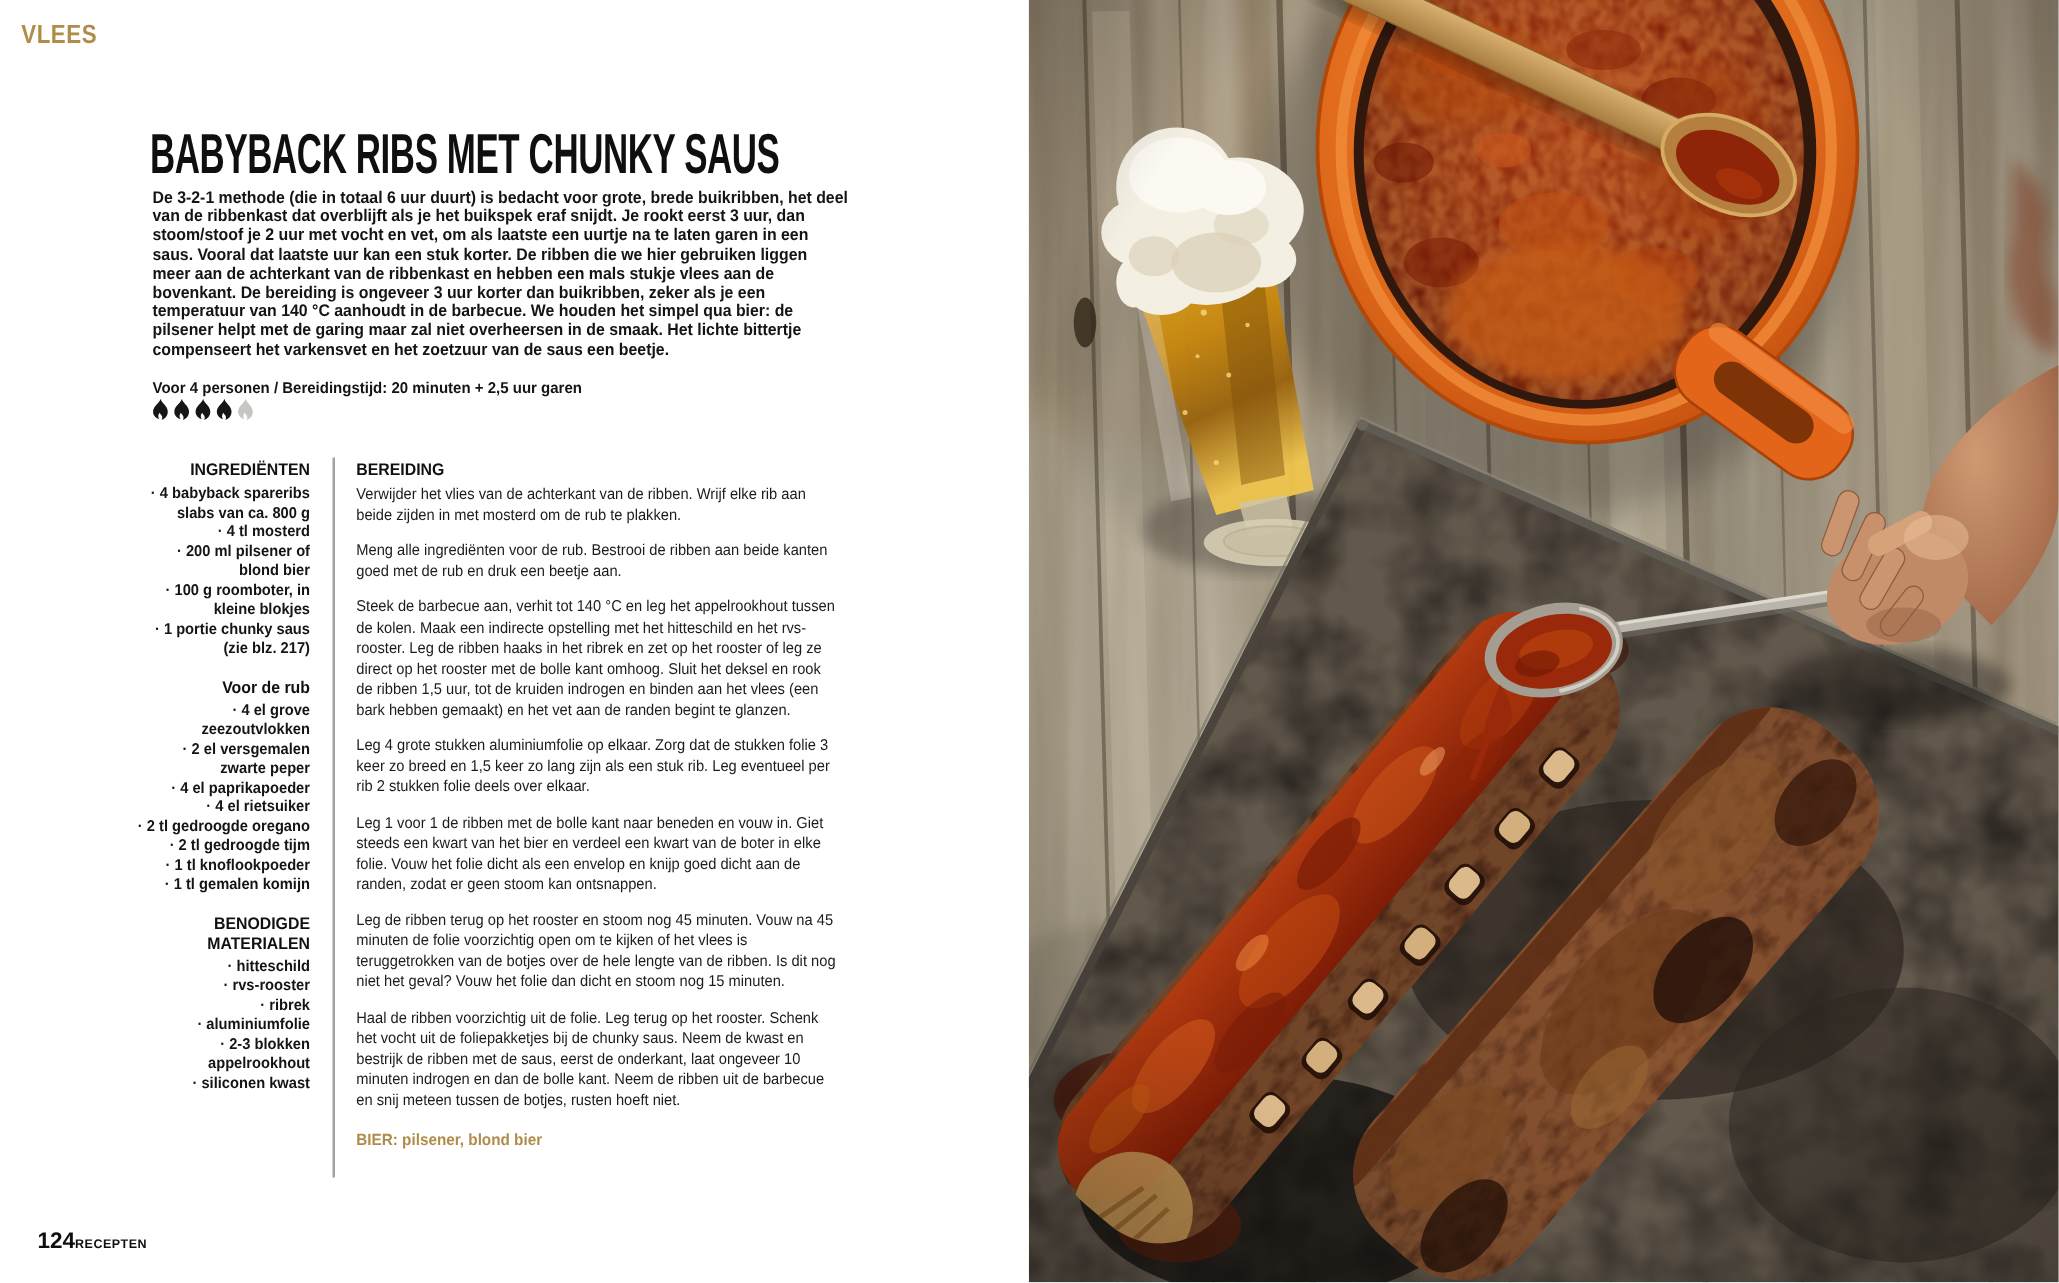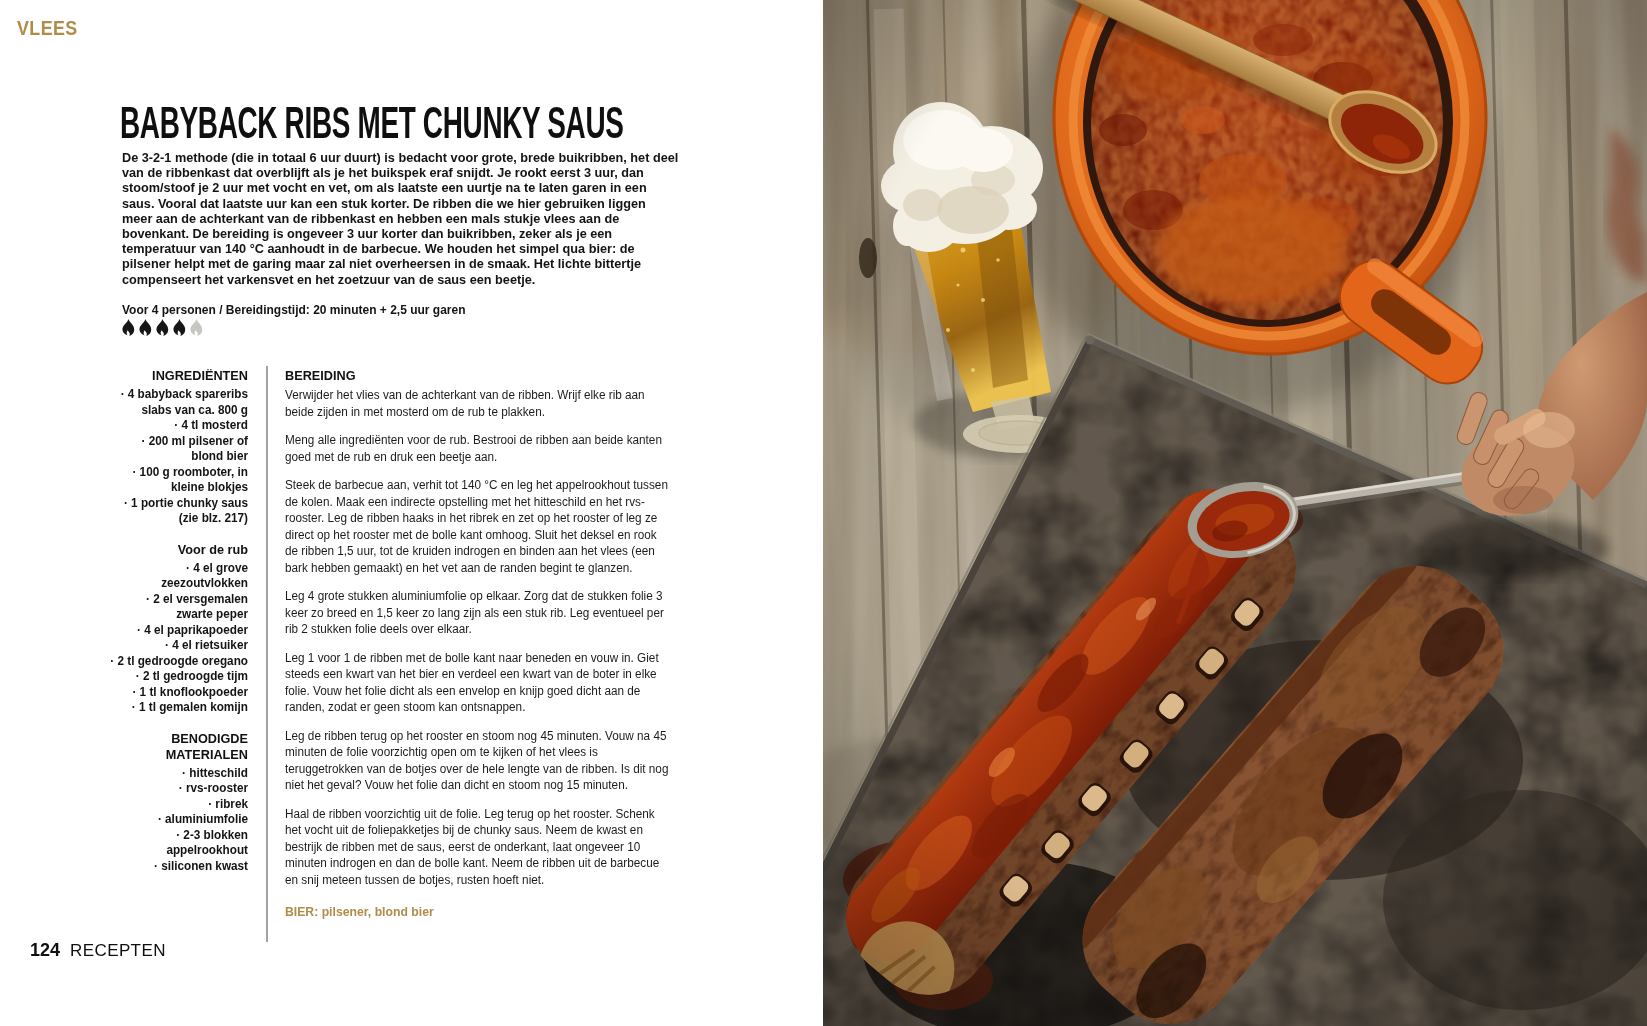--- a/index.html
+++ b/index.html
@@ -28,23 +28,23 @@
   .col-header{font-size:13.5px;font-weight:bold;color:#111;line-height:16px;margin-bottom:3px;}
   .col-header.gap{margin-top:15px;}
   .ing-item{font-size:12.5px;font-weight:bold;line-height:15.5px;color:#141414;}
 
   .divider{position:absolute;left:266px;top:366px;width:2px;height:576px;background:#a3a3a3;}
 
   .prep-col{position:absolute;left:285px;top:368px;width:408px;transform:scaleX(.94);transform-origin:left top;}
   .step{font-size:12.5px;line-height:16.5px;margin:0 0 12px 0;color:#1c1c1c;}
   .beer{font-size:13px;font-weight:bold;color:#b08c4a;margin-top:16px;}
 
-  .footer{position:absolute;left:30px;top:940px;display:flex;align-items:baseline;}
+  .footer{position:absolute;left:30px;top:982px;display:flex;align-items:baseline;}
   .pnum{font-size:18px;font-weight:bold;color:#0f0f0f;}
-  .psec{font-size:17px;font-weight:normal;color:#0f0f0f;margin-left:10px;letter-spacing:.4px;}
+  .psec{font-size:10px;font-weight:bold;color:#0f0f0f;letter-spacing:.4px;}
 
   
   .photo{position:absolute;left:823px;top:0;width:824px;height:1026px;overflow:hidden;}
   .photo svg{display:block;}
 </style>
 </head>
 <body>
 
 <div class="page">
   <div class="left">

